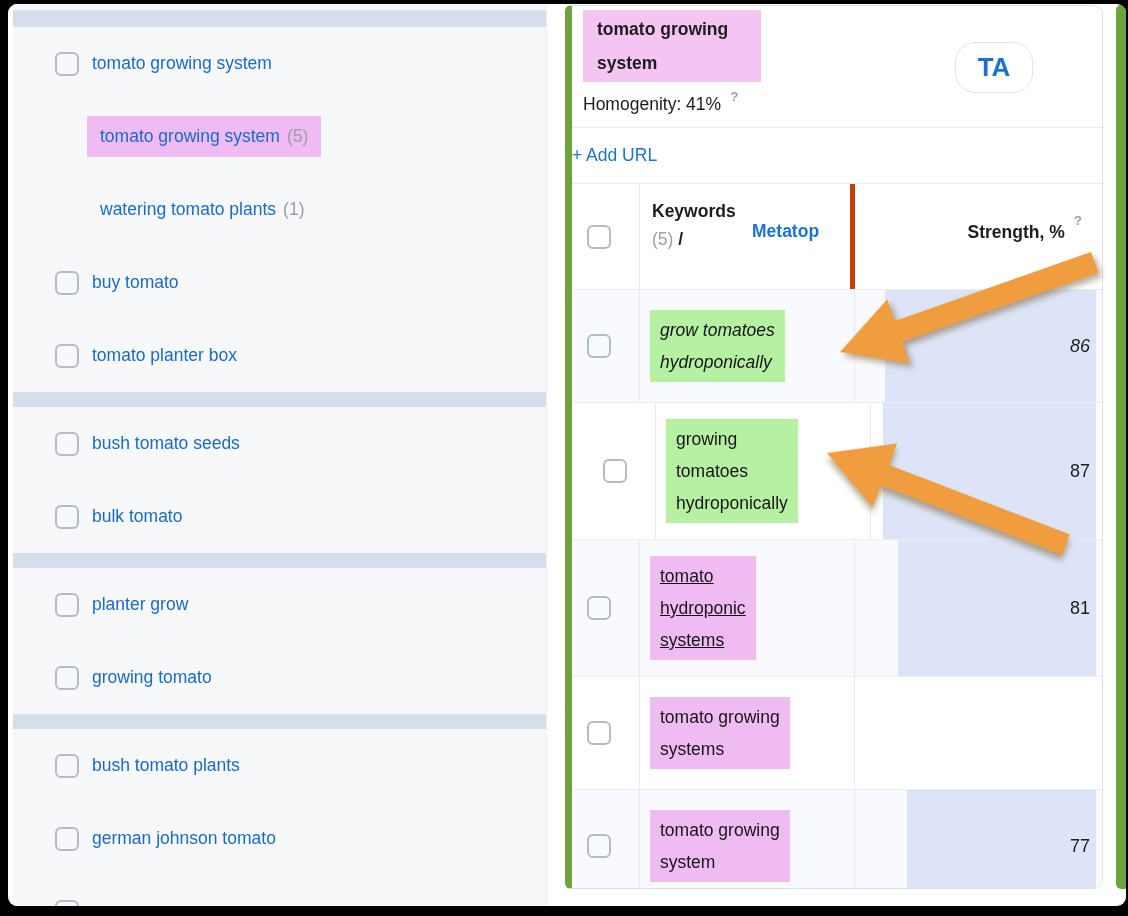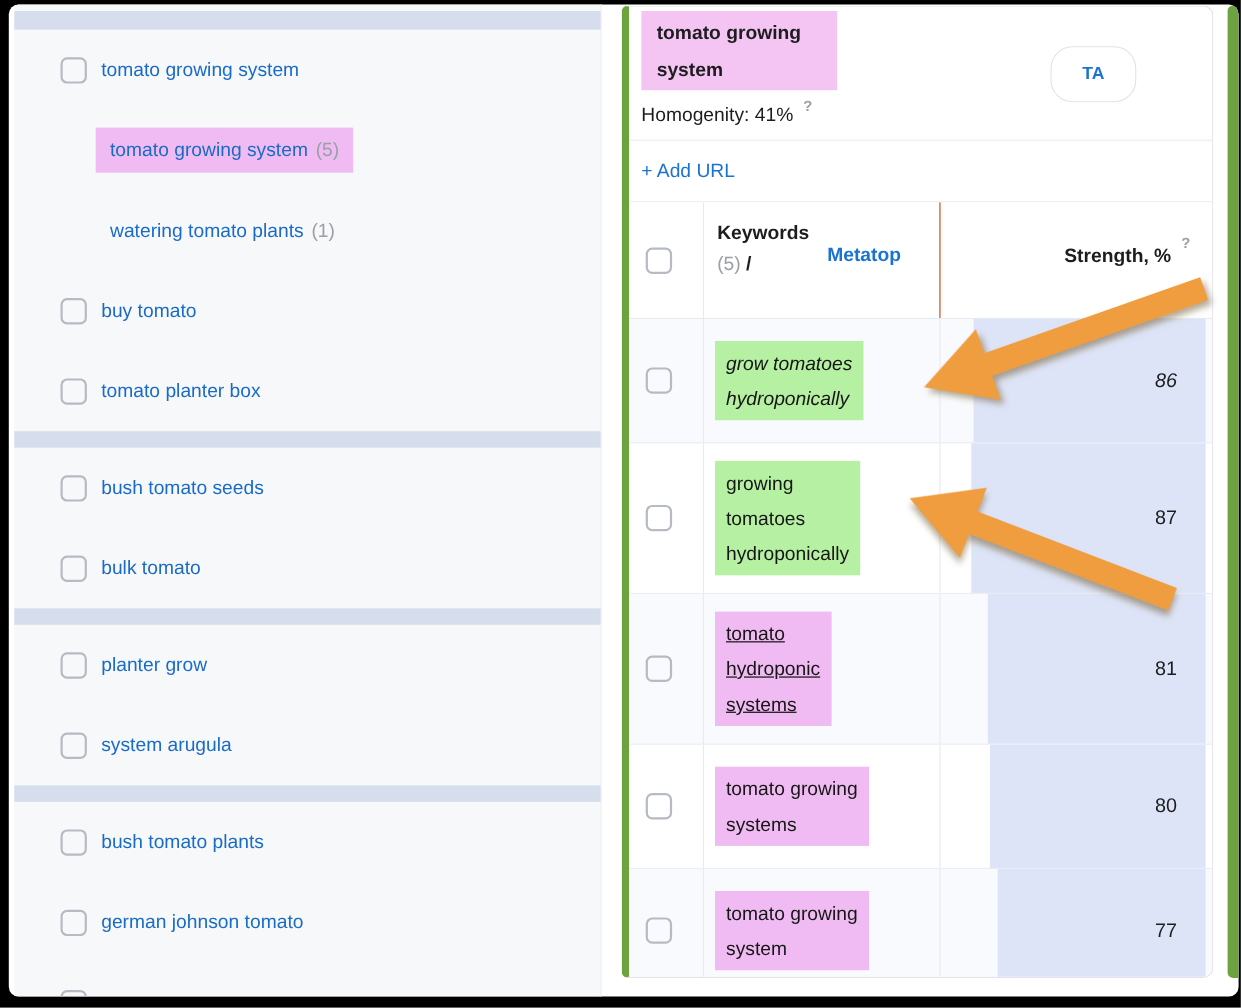--- a/index.html
+++ b/index.html
@@ -43,45 +43,45 @@
   .title-hl{
     position:absolute;left:11px;top:4px;background:var(--pinkTitle);
     color:#1d1d1f;font-weight:bold;font-size:17.5px;line-height:34px;
     padding:2px 14px;max-width:150px;
   }
   .homog{position:absolute;left:11px;top:88px;font-size:17.5px;color:#1d1d1f;}
   .help{color:#9aa0a6;font-weight:bold;font-size:13.5px;position:relative;top:-9px;margin-left:9px;}
   .ta-btn{
     position:absolute;right:69px;top:36px;width:78px;height:51px;
     background:#fff;border:1px solid #dfe3ea;border-radius:20px;
-    color:var(--blue);font-weight:bold;font-size:16px;
+    color:var(--blue);font-weight:bold;font-size:26px;
     font-family:inherit;cursor:pointer;
   }
-  .addurl-row{height:55px;border-bottom:1px solid #e8ebf1;display:flex;align-items:center;padding-left:11px;}
+  .addurl-row{height:55px;border-bottom:1px solid #e8ebf1;display:flex;align-items:center;}
   .addurl{color:var(--blue);font-size:17.5px;cursor:pointer;}
 
   .thead,.t-row{display:grid;grid-template-columns:68px 215px 1fr;}
   .thead{height:105px;border-bottom:1px solid #e6eaf1;background:#fff;}
   .c1{display:flex;align-items:center;justify-content:center;border-right:1px solid #e6eaf1;}
-  .kw-head{position:relative;padding:17px 12px 0 12px;font-size:17.5px;font-weight:bold;color:#1d1d1f;border-right:1px solid #c2410c;box-sizing:border-box;}
+  .kw-head{position:relative;padding:17px 12px 0 12px;font-size:17.5px;font-weight:bold;color:#1d1d1f;border-right:5px solid #c2410c;box-sizing:border-box;}
   .kw-head .line2{margin-top:7px;font-weight:bold;}
   .kw-count{color:#9aa0a6;font-weight:normal;}
   .metatop{position:absolute;left:112px;top:37px;color:var(--blue);font-weight:bold;cursor:pointer;text-align:right;}
   .str-head{display:flex;align-items:flex-start;justify-content:flex-end;padding:38px 20px 0 0;font-size:17.5px;font-weight:bold;color:#1d1d1f;}
 
   .t-row{border-bottom:1px solid #eaedf3;}
   .t-row:last-child{border-bottom:none;}
   .t-row.alt{background:#f8fafd;}
   .c2{display:flex;align-items:center;padding-left:10px;border-right:1px solid #e6eaf1;}
   .kw-hl{font-size:17.5px;line-height:32px;padding:4px 10px;color:#161616;}
   .kw-hl.green{background:var(--greenHl);}
   .kw-hl.pink{background:var(--pink);}
   .c3{position:relative;}
   .bar{position:absolute;right:6px;top:0;bottom:0;background:var(--barBlue);}
-  .val{position:absolute;right:32px;top:50%;transform:translateY(-50%);font-size:18px;color:#1d1d1f;}
+  .val{position:absolute;right:12px;top:50%;transform:translateY(-50%);font-size:18px;color:#1d1d1f;}
 
   .next-strip{
     position:absolute;left:1108px;top:1px;width:10px;height:884px;
     background:var(--green);border-radius:5px 0 0 5px;
   }
 
   .arrows{position:absolute;left:0;top:0;width:1118px;height:902px;pointer-events:none;}
   .arrow{fill:var(--orange);filter:drop-shadow(2px 5px 3px rgba(110,85,40,.5));}
 </style>
 </head>
@@ -125,21 +125,21 @@
           <span class="checkbox"></span>
           <span class="side-label">bulk tomato</span>
         </div>
         <div class="divider"></div>
         <div class="side-row">
           <span class="checkbox"></span>
           <span class="side-label">planter grow</span>
         </div>
         <div class="side-row">
           <span class="checkbox"></span>
-          <span class="side-label">system arugula</span>
+          <span class="side-label">growing tomato</span>
         </div>
         <div class="divider"></div>
         <div class="side-row">
           <span class="checkbox"></span>
           <span class="side-label">bush tomato plants</span>
         </div>
         <div class="side-row">
           <span class="checkbox"></span>
           <span class="side-label">german johnson tomato</span>
         </div>
@@ -178,21 +178,21 @@
             <span class="checkbox"></span>
           </div>
           <div class="c2">
             <div class="kw-hl green">grow tomatoes<br>hydroponically</div>
           </div>
           <div class="c3">
             <div class="bar" style="width: 211px;"></div>
             <div class="val">86</div>
           </div>
         </div>
-        <div class="t-row" style="height: 136px;">
+        <div class="t-row" style="height: 136px; padding-left: 16px;">
           <div class="c1">
             <span class="checkbox"></span>
           </div>
           <div class="c2">
             <div class="kw-hl green">growing<br>tomatoes<br>hydroponically</div>
           </div>
           <div class="c3">
             <div class="bar" style="width: 213px;"></div>
             <div class="val">87</div>
           </div>
@@ -208,24 +208,20 @@
             <div class="bar" style="width: 198px;"></div>
             <div class="val">81</div>
           </div>
         </div>
         <div class="t-row" style="height: 112px;">
           <div class="c1">
             <span class="checkbox"></span>
           </div>
           <div class="c2">
             <div class="kw-hl pink">tomato growing<br>systems</div>
-          </div>
-          <div class="c3">
-            <div class="bar" style="width: 196px;"></div>
-            <div class="val">80</div>
           </div>
         </div>
         <div class="t-row alt" style="height: 112px;">
           <div class="c1">
             <span class="checkbox"></span>
           </div>
           <div class="c2">
             <div class="kw-hl pink">tomato growing<br>system</div>
           </div>
           <div class="c3">

